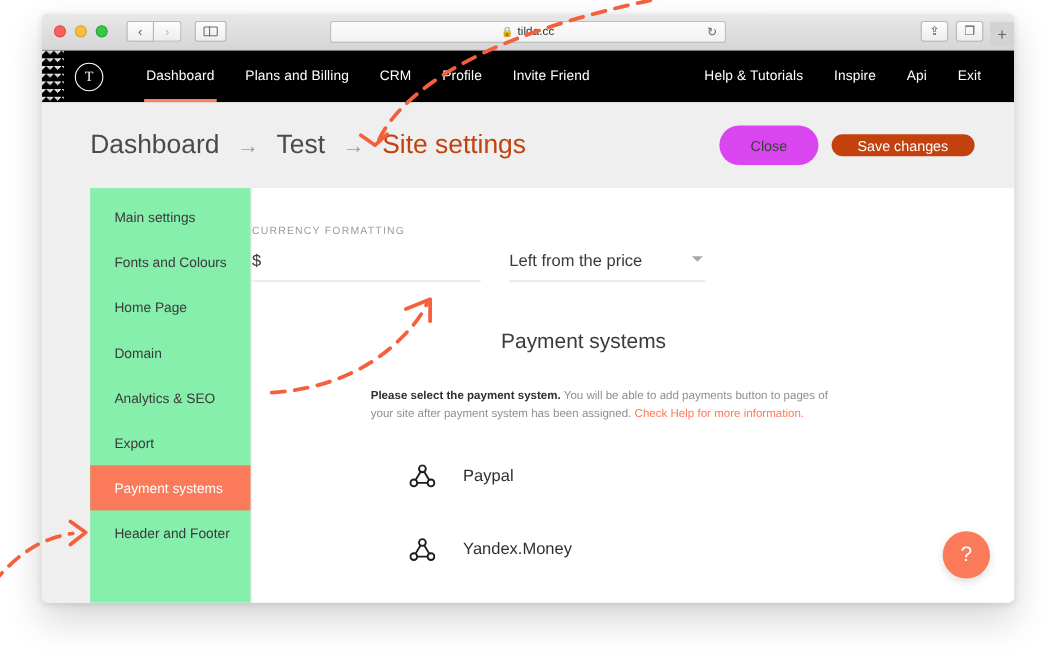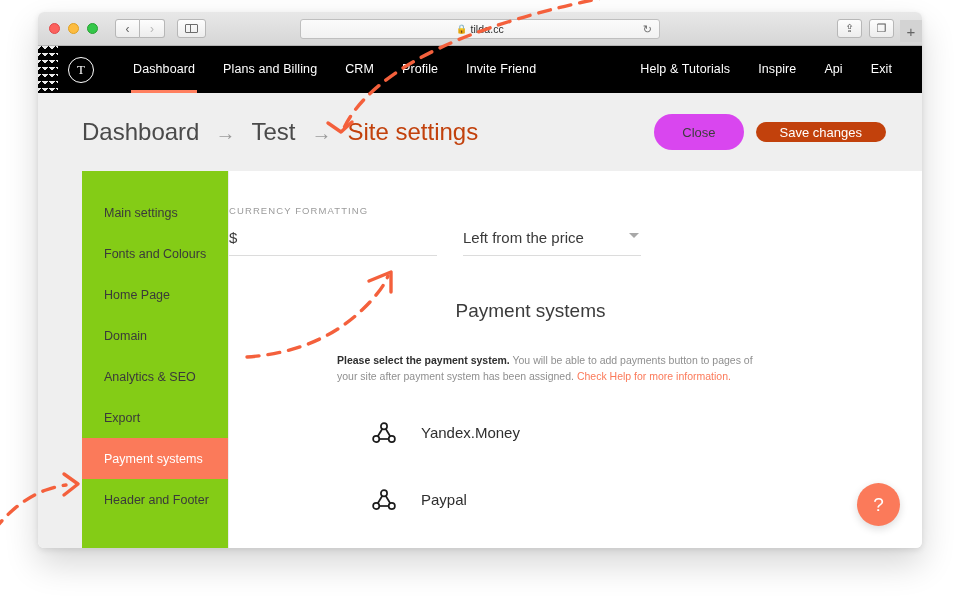--- a/index.html
+++ b/index.html
@@ -180,22 +180,22 @@
   .page-body {
     position: relative;
     height: 377px;
     background: #efefef;
     display: flex;
   }
   .side-gutter { width: 44px; flex: 0 0 44px; }
 
   .settings-nav {
     width: 146px; flex: 0 0 146px;
-    background: #84cc16;
-    padding-top: 21px;
+    background: #86efac;
+    padding-top: 6px;
   }
   .snav-item {
     height: 41px;
     display: flex; align-items: center;
     padding-left: 22px;
     font-size: 12.5px;
     color: #3a3a3a;
     cursor: pointer;
     white-space: nowrap;
   }
@@ -406,46 +406,46 @@
         </div>
       </div>
 
       <h2 class="section-title">Payment systems</h2>
 
       <p class="section-desc">
         <b>Please select the payment system.</b><span> You will be able to add payments button to pages of your site after payment system has been assigned. </span><a class="desc-link" href="#">Check Help for more information.</a>
       </p>
 
       <div class="pay-list">
+        <div class="pay-item">
+          <span class="pay-icon">
+            <svg width="24" height="22" viewBox="0 0 24 22">
+              <circle cx="12" cy="4.2" r="3.1" fill="none" stroke="#1c1c1c" stroke-width="1.7"></circle>
+              <circle cx="4.2" cy="17" r="3.1" fill="none" stroke="#1c1c1c" stroke-width="1.7"></circle>
+              <circle cx="19.8" cy="17" r="3.1" fill="none" stroke="#1c1c1c" stroke-width="1.7"></circle>
+              <line x1="10.2" y1="7" x2="5.8" y2="14.3" stroke="#1c1c1c" stroke-width="1.7"></line>
+              <line x1="13.8" y1="7" x2="18.2" y2="14.3" stroke="#1c1c1c" stroke-width="1.7"></line>
+              <line x1="7.3" y1="17" x2="16.7" y2="17" stroke="#1c1c1c" stroke-width="1.7"></line>
+            </svg>
+          </span>
+          <span class="pay-name">Paypal</span>
+        </div>
         <div class="pay-item">
           <span class="pay-icon">
             <svg width="24" height="22" viewBox="0 0 24 22">
               <circle cx="12" cy="4.2" r="3.1" fill="none" stroke="#1c1c1c" stroke-width="1.7"></circle>
               <circle cx="4.2" cy="17" r="3.1" fill="none" stroke="#1c1c1c" stroke-width="1.7"></circle>
               <circle cx="19.8" cy="17" r="3.1" fill="none" stroke="#1c1c1c" stroke-width="1.7"></circle>
               <line x1="10.2" y1="7" x2="5.8" y2="14.3" stroke="#1c1c1c" stroke-width="1.7"></line>
               <line x1="13.8" y1="7" x2="18.2" y2="14.3" stroke="#1c1c1c" stroke-width="1.7"></line>
               <line x1="7.3" y1="17" x2="16.7" y2="17" stroke="#1c1c1c" stroke-width="1.7"></line>
             </svg>
           </span>
           <span class="pay-name">Yandex.Money</span>
         </div>
-        <div class="pay-item">
-          <span class="pay-icon">
-            <svg width="24" height="22" viewBox="0 0 24 22">
-              <circle cx="12" cy="4.2" r="3.1" fill="none" stroke="#1c1c1c" stroke-width="1.7"></circle>
-              <circle cx="4.2" cy="17" r="3.1" fill="none" stroke="#1c1c1c" stroke-width="1.7"></circle>
-              <circle cx="19.8" cy="17" r="3.1" fill="none" stroke="#1c1c1c" stroke-width="1.7"></circle>
-              <line x1="10.2" y1="7" x2="5.8" y2="14.3" stroke="#1c1c1c" stroke-width="1.7"></line>
-              <line x1="13.8" y1="7" x2="18.2" y2="14.3" stroke="#1c1c1c" stroke-width="1.7"></line>
-              <line x1="7.3" y1="17" x2="16.7" y2="17" stroke="#1c1c1c" stroke-width="1.7"></line>
-            </svg>
-          </span>
-          <span class="pay-name">Paypal</span>
-        </div>
       </div>
 
       <div class="help-bubble">
         <span>?</span>
       </div>
 
     </section>
   </div>
 </div>
 

